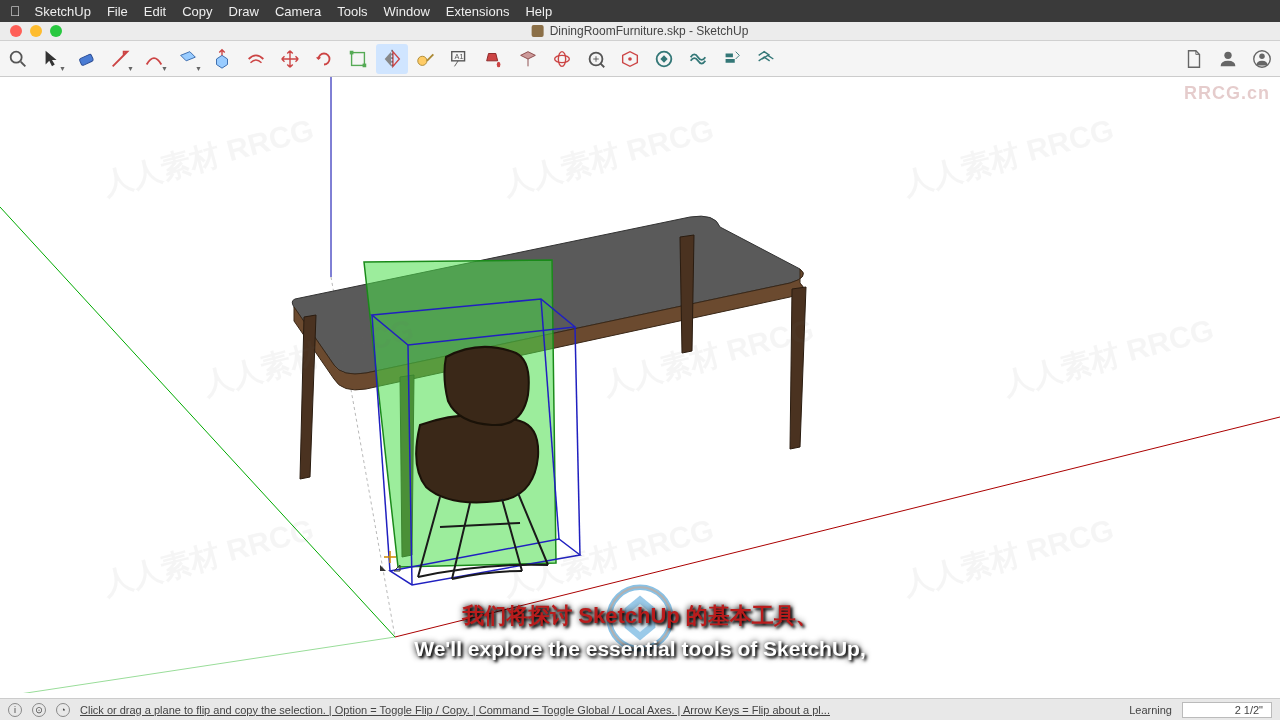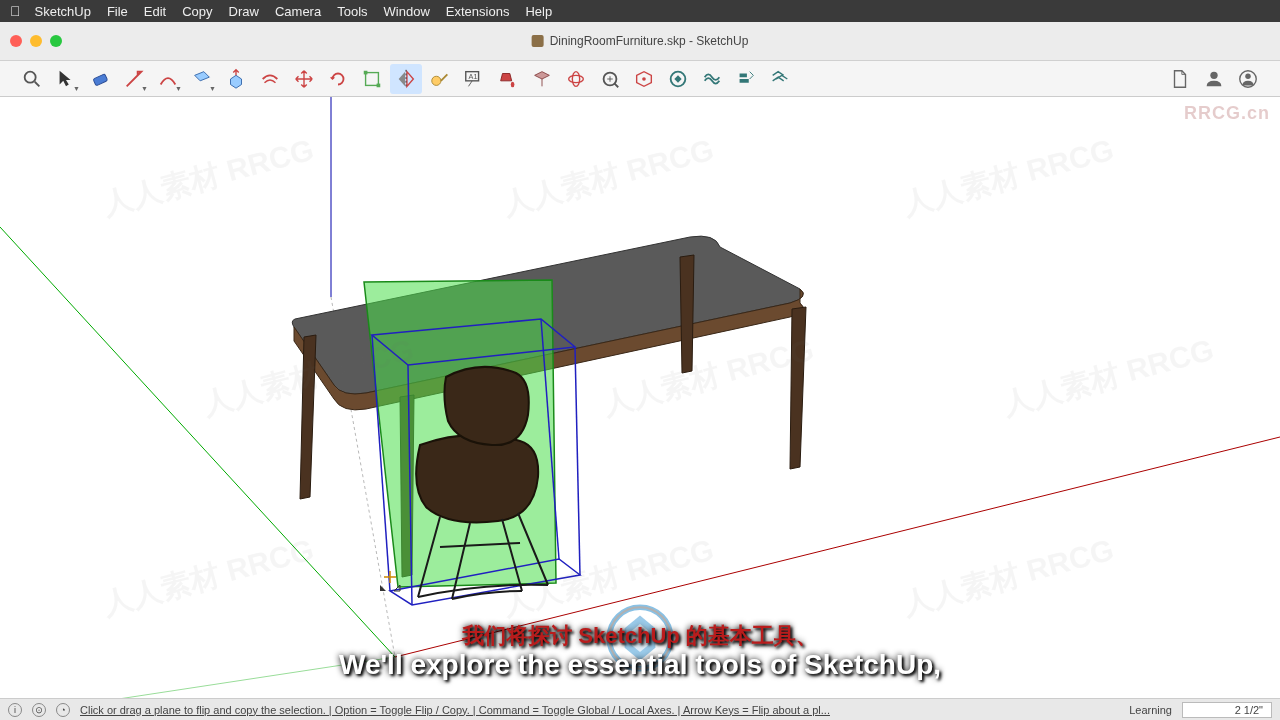--- a/index.html
+++ b/index.html
@@ -5,44 +5,44 @@
 * { margin: 0; padding: 0; box-sizing: border-box; font-family: -apple-system, BlinkMacSystemFont, "Helvetica Neue", sans-serif; }
 body { width: 1280px; height: 720px; overflow: hidden; background: #fff; position: relative; }
 
 
 .menubar { height: 22px; background: #3a3a3a; display: flex; align-items: center; padding: 0 10px; color: #eee; font-size: 13px; }
 .apple-logo { margin-right: 14px; font-size: 14px; }
 .menubar .app-name { font-weight: 400; margin-right: 16px; }
 .menubar .menu-item { margin-right: 16px; cursor: default; }
 
 
-.titlebar { height: 39px; background: #ececec; display: flex; align-items: center; padding: 0 10px; border-bottom: 1px solid #d0d0d0; position: relative; text-align: right; }
+.titlebar { height: 19px; background: #ececec; display: flex; align-items: center; padding: 0 10px; border-bottom: 1px solid #d0d0d0; position: relative; text-align: right; }
 .traffic { display: flex; gap: 8px; }
 .traffic .dot { width: 12px; height: 12px; border-radius: 50%; }
 .dot.red { background: #ff5f57; }
 .dot.yellow { background: #febc2e; }
 .dot.green { background: #28c840; }
 .titlebar .title { position: absolute; left: 50%; transform: translateX(-50%); font-size: 12px; color: #444; display: flex; align-items: center; gap: 6px; }
 .titlebar .title .file-icon { width: 12px; height: 12px; background: #8b6f47; border-radius: 2px; display: inline-block; }
 
 
-.toolbar { height: 36px; background: #f5f5f5; border-bottom: 1px solid #ccc; display: flex; align-items: center; padding: 0 16px; gap: 2px; }
+.toolbar { height: 36px; background: #f5f5f5; border-bottom: 1px solid #ccc; display: flex; align-items: center; padding: 0 2px; gap: 2px; }
 .toolbar .tool { width: 32px; height: 30px; display: flex; align-items: center; justify-content: center; cursor: pointer; border-radius: 3px; position: relative; }
 .toolbar .tool.active { background: #d0e5ff; }
 .toolbar .tool svg { width: 22px; height: 22px; }
 .toolbar .spacer { flex: 1; }
 .dropdown-arrow { font-size: 7px; color: #666; position: absolute; right: 2px; bottom: 2px; }
 
 
 .viewport { position: relative; width: 100%; height: calc(100% - 22px - 24px - 36px - 22px); background: #fff; overflow: hidden; }
 .viewport svg { width: 100%; height: 100%; }
 
 
 .subtitle-cn { position: absolute; bottom: 62px; left: 50%; transform: translateX(-50%); color: #b91c1c; font-size: 22px; font-weight: 600; text-shadow: 0 0 6px #000, 2px 2px 3px #000; pointer-events: none; white-space: nowrap; }
-.subtitle-en { position: absolute; bottom: 32px; left: 50%; transform: translateX(-50%); color: #fff; font-size: 28px; font-weight: 600; text-shadow: 0 0 6px #000, 2px 2px 3px #000; pointer-events: none; white-space: nowrap; margin-top: 40px; }
+.subtitle-en { position: absolute; bottom: 32px; left: 50%; transform: translateX(-50%); color: #fff; font-size: 21px; font-weight: 600; text-shadow: 0 0 6px #000, 2px 2px 3px #000; pointer-events: none; white-space: nowrap; margin-top: 40px; }
 
 
 .watermark { position: absolute; top: 0; left: 0; width: 100%; height: 100%; pointer-events: none; opacity: 0.06; }
 .watermark-text { position: absolute; font-size: 30px; color: #666; font-weight: bold; transform: rotate(-15deg); }
 .corner-wm { position: absolute; top: 6px; right: 10px; font-size: 18px; font-weight: bold; color: rgba(150,50,50,0.25); pointer-events: none; letter-spacing: 1px; }
 .bottom-wm { position: absolute; bottom: 26px; right: 12px; font-size: 10px; color: rgba(255,255,255,0.5); pointer-events: none; }
 
 
 .overlay-logo { position: absolute; bottom: 40px; left: 50%; transform: translateX(-50%); width: 70px; height: 70px; pointer-events: none; }
 .overlay-logo svg { width: 100%; height: 100%; opacity: 0.65; }

